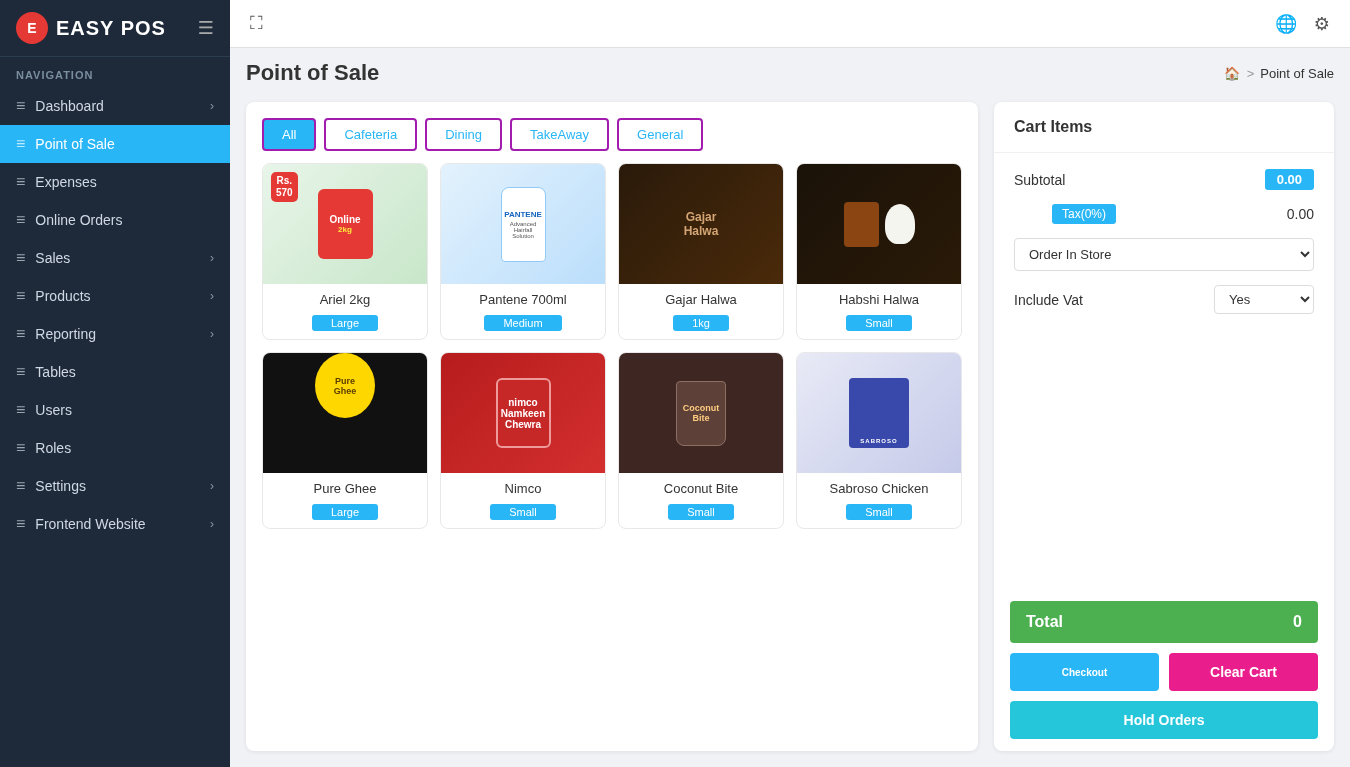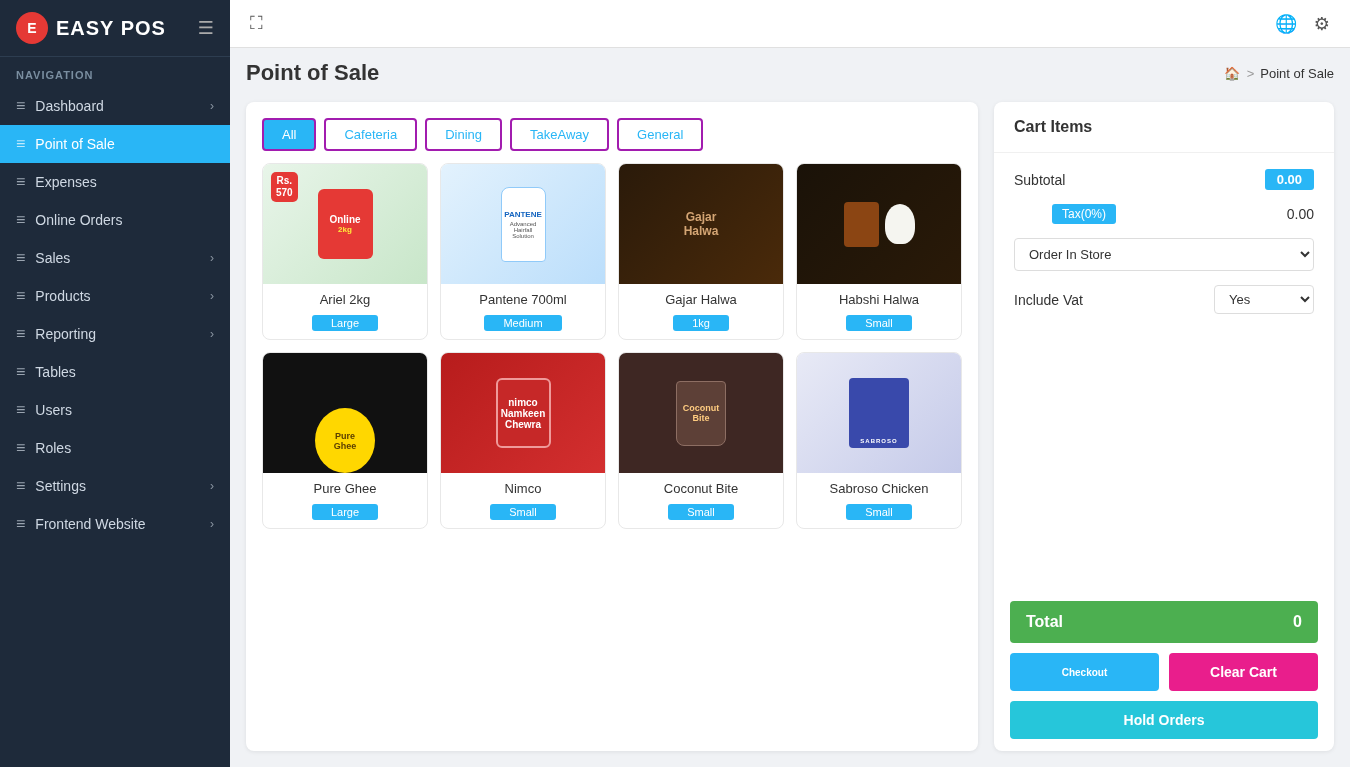--- a/index.html
+++ b/index.html
@@ -367,21 +367,21 @@
             <div class="product-img">
               <div style="width: 100%; height: 100%; background: linear-gradient(135deg, rgb(26, 18, 8), rgb(42, 26, 8)); display: flex; align-items: center; justify-content: center; gap: 6px;">
                 <div style="background:#8B4513;width:35px;height:45px;border-radius:4px;"></div>
       <div style="background:#f5f5f0;width:30px;height:40px;border-radius:50% 50% 40% 40%;"></div>
               </div>
             </div>
             <div class="product-info"><div class="product-name">Habshi Halwa</div><span class="product-size-badge">Small</span></div>
           </div>
           <div class="product-card">
             <div class="product-img">
-              <div style="width: 100%; height: 100%; background: rgb(17, 17, 17); display: flex; align-items: flex-end; justify-content: center;">
+              <div style="width: 100%; height: 100%; background: rgb(17, 17, 17); display: flex; align-items: flex-start; justify-content: center;">
                 <div style="background:#ffd700;width:60px;height:65px;border-radius:50%;display:flex;align-items:center;justify-content:center;font-size:9px;font-weight:700;color:#5a3e00;text-align:center;">Pure<br>Ghee</div>
               </div>
             </div>
             <div class="product-info"><div class="product-name">Pure Ghee</div><span class="product-size-badge">Large</span></div>
           </div>
           <div class="product-card">
             <div class="product-img">
               <div style="width: 100%; height: 100%; background: linear-gradient(135deg, rgb(183, 28, 28), rgb(211, 47, 47)); display: flex; align-items: center; justify-content: center;">
                 <div style="background:#c62828;width:55px;height:70px;border-radius:6px;border:2px solid #ef9a9a;display:flex;align-items:center;justify-content:center;color:#fff;font-size:10px;font-weight:700;text-align:center;">nimco<br>Namkeen<br>Chewra</div>
               </div>

